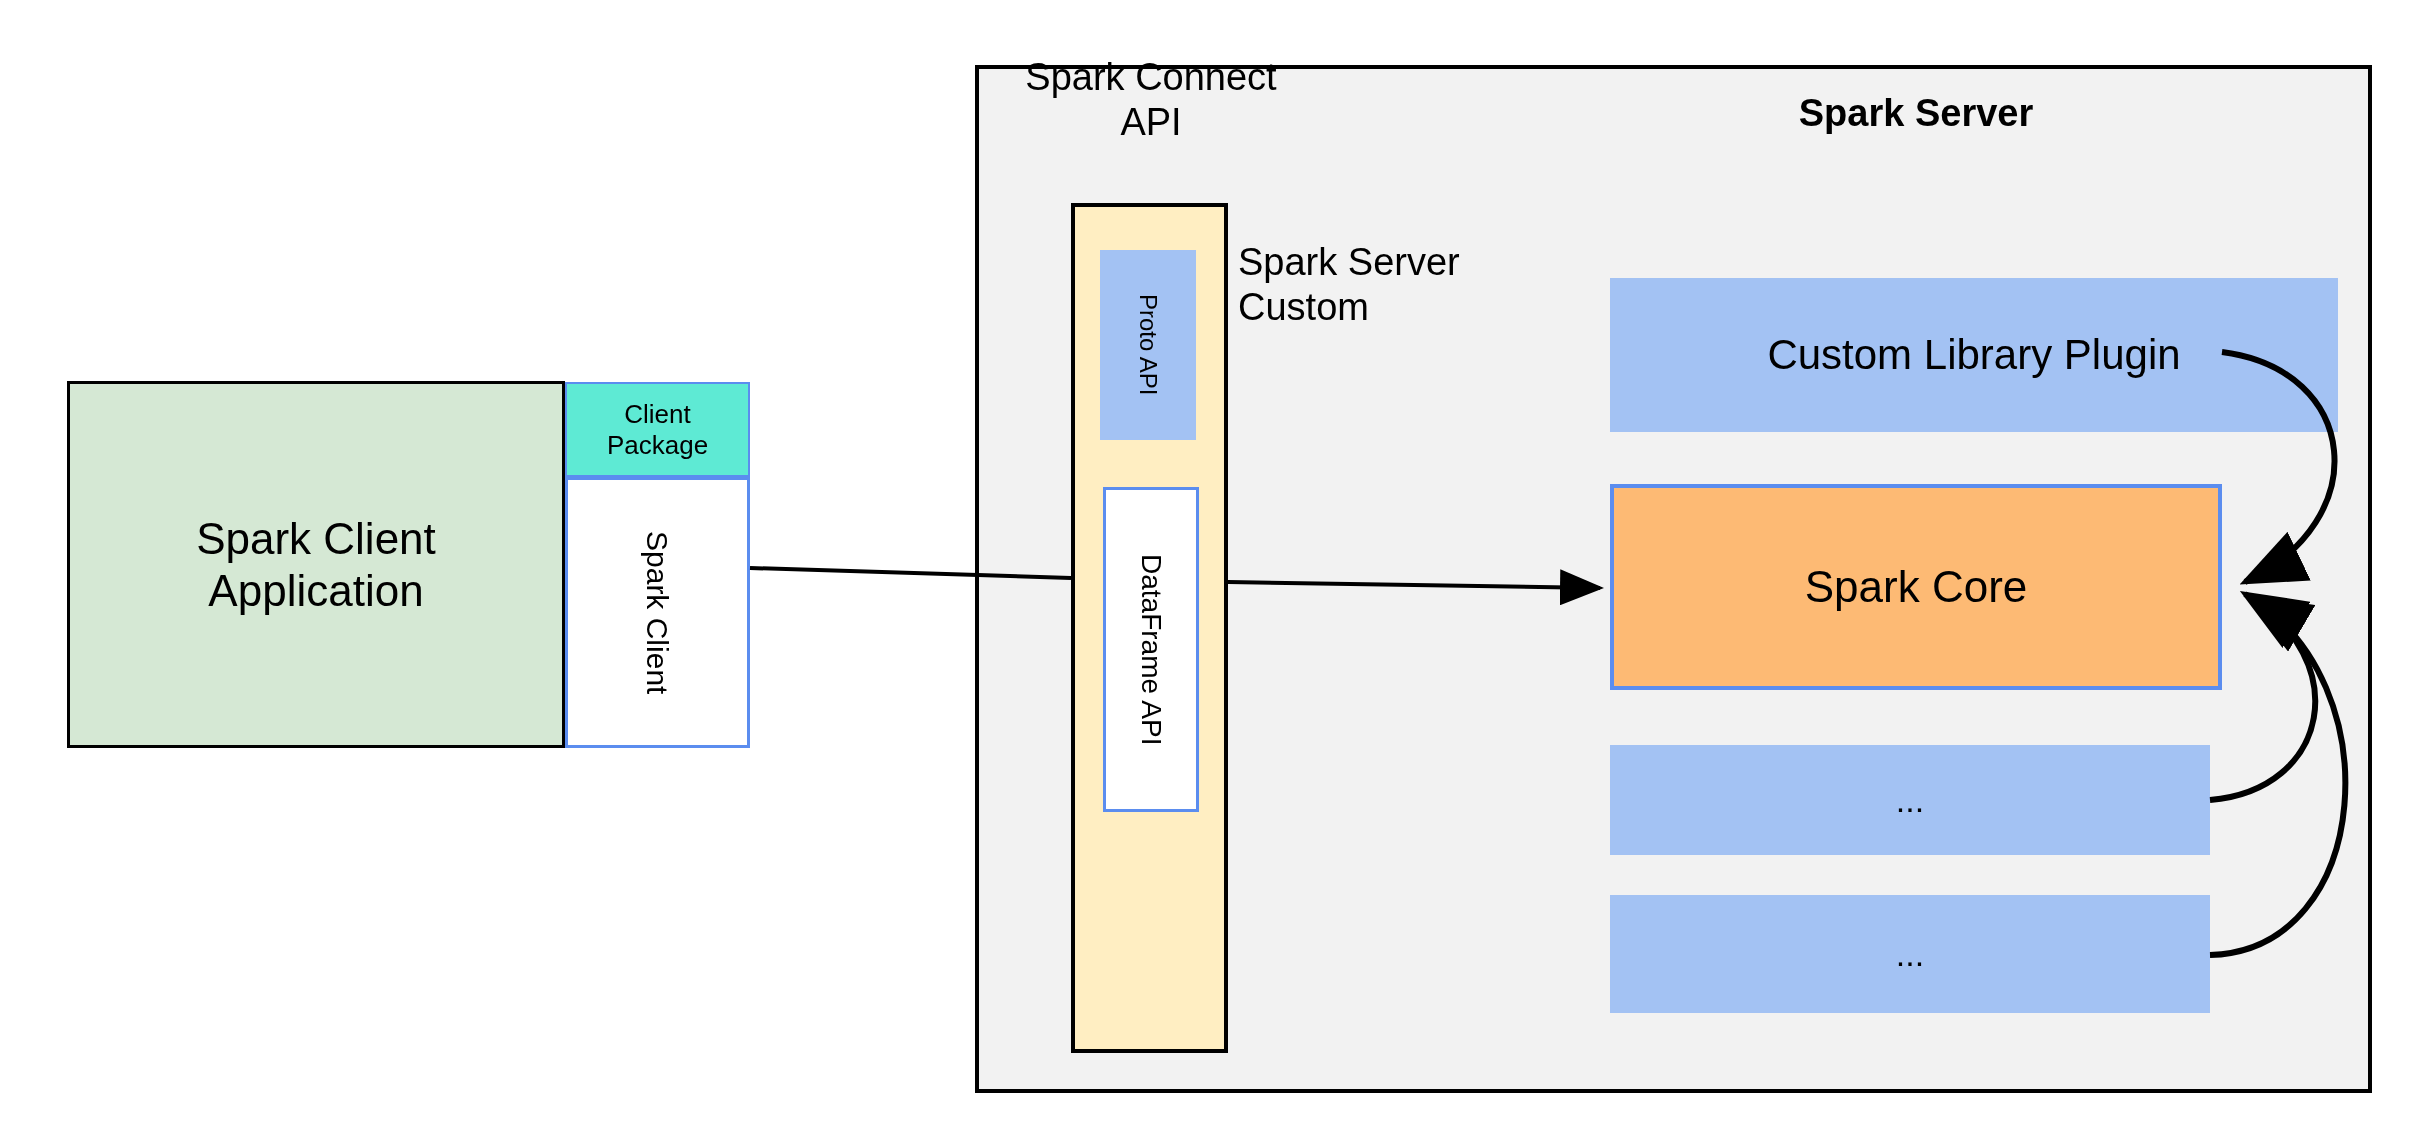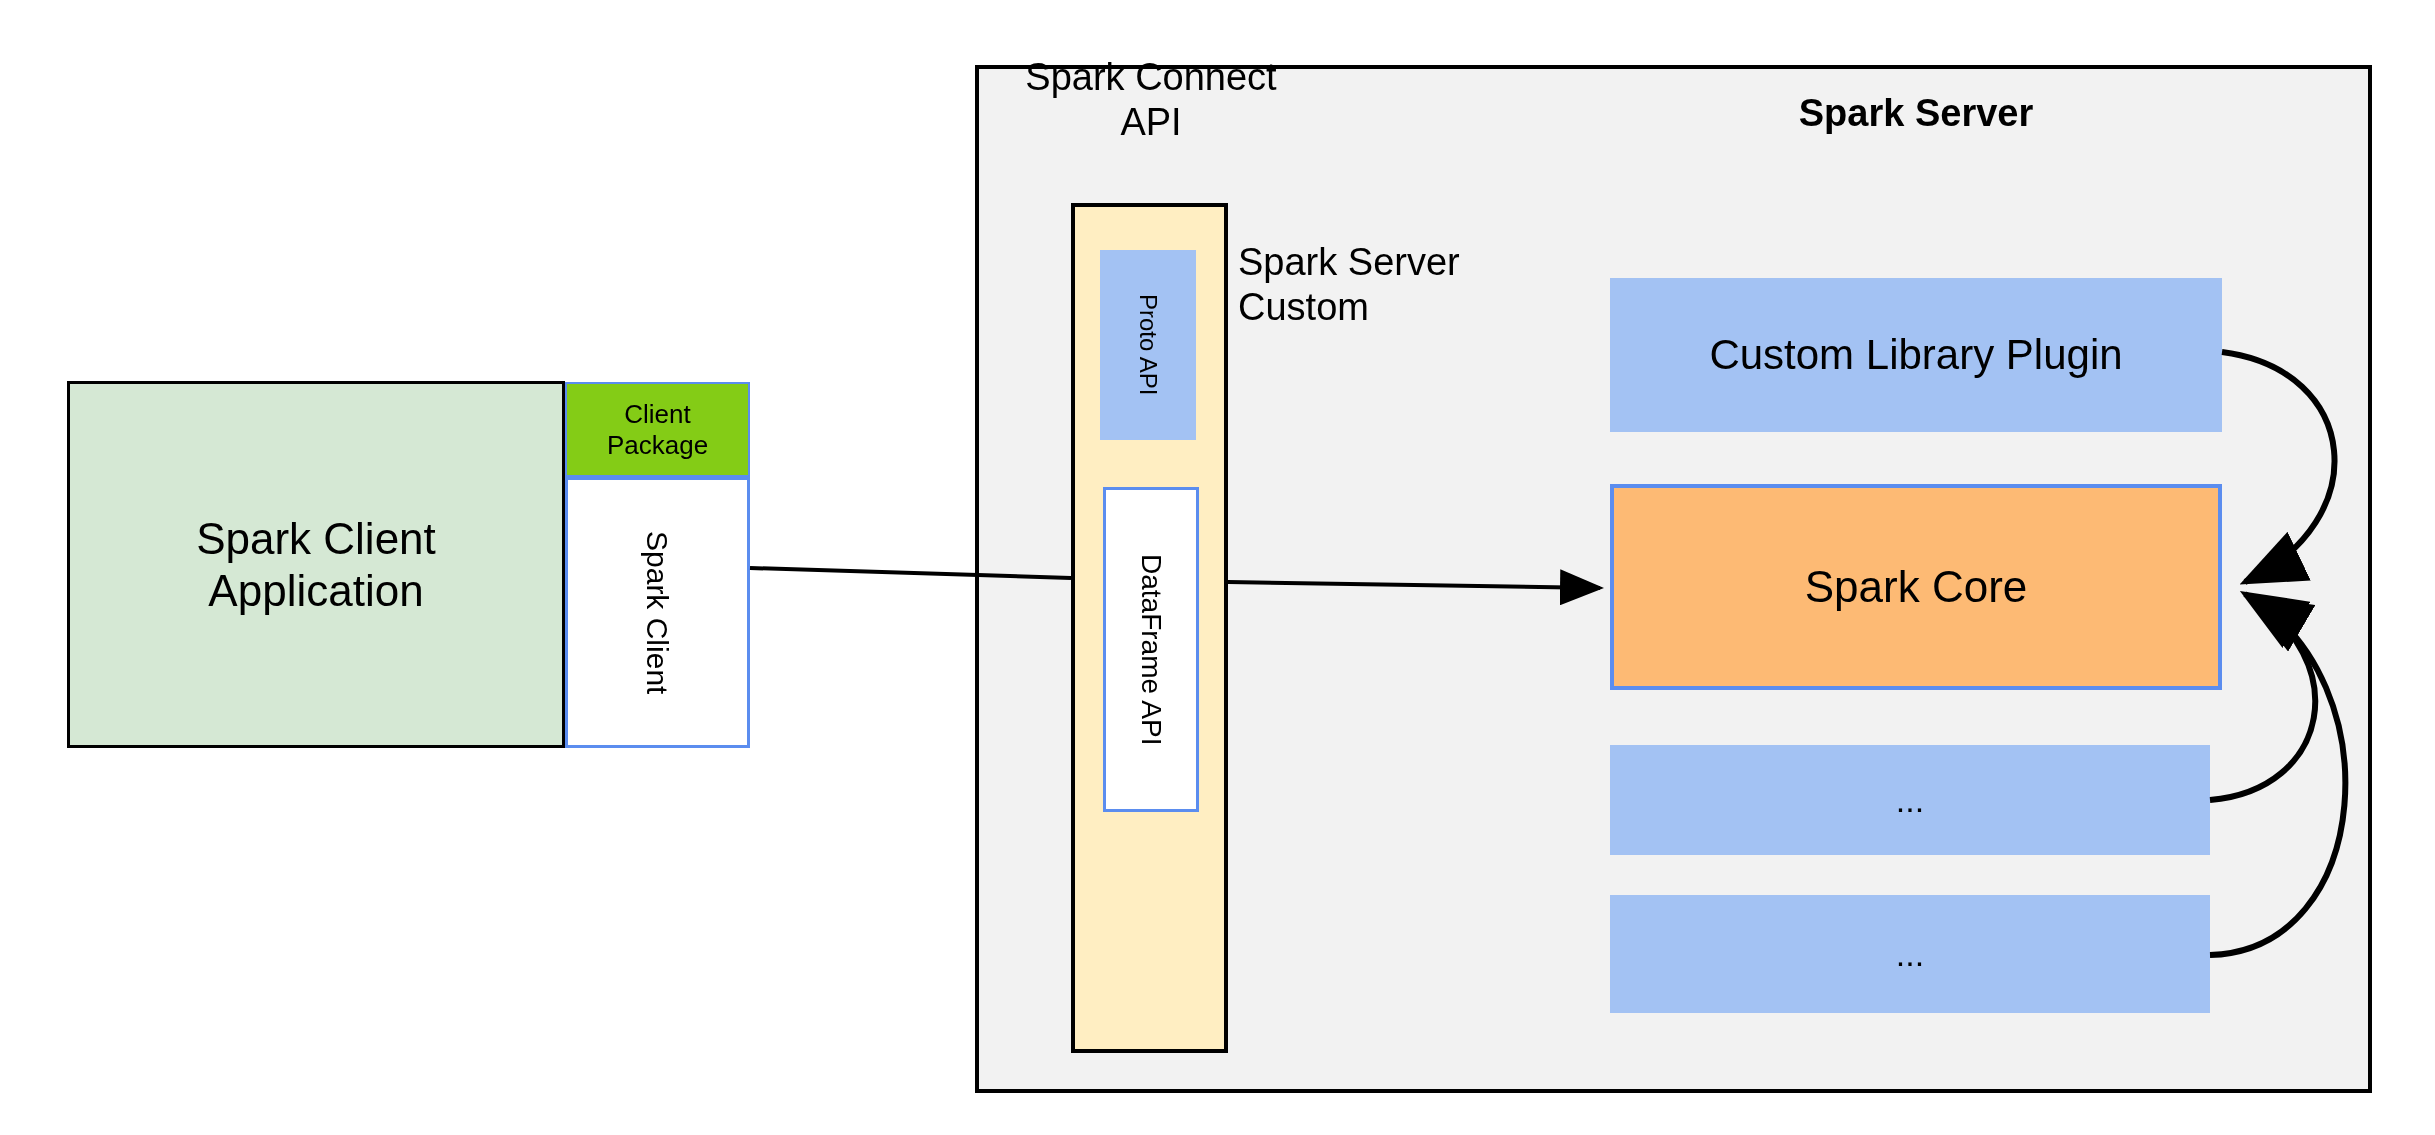--- a/index.html
+++ b/index.html
@@ -28,21 +28,21 @@
 
   
   #client-app {
     left: 67px; top: 381px; width: 498px; height: 367px;
     background: #d5e8d4;
     border: 3px solid #000000;
     font-size: 44px;
   }
   #client-package {
     left: 565px; top: 382px; width: 185px; height: 95px;
-    background: #84cc16;
+    background: #5eead4;
     border: 2px solid #5b8def;
     font-size: 26px;
   }
   #spark-client {
     left: 565px; top: 477px; width: 185px; height: 271px;
     background: #ffffff;
     border: 3px solid #5b8def;
     font-size: 30px;
   }
 
@@ -86,21 +86,21 @@
   }
   #dataframe-api {
     left: 1103px; top: 487px; width: 96px; height: 325px;
     background: #ffffff;
     border: 3px solid #5b8def;
     font-size: 28px;
   }
 
   
   #custom-library-plugin {
-    left: 1610px; top: 278px; width: 612px; height: 154px;
+    left: 1610px; top: 278px; width: 728px; height: 154px;
     background: #a3c2f3;
     font-size: 42px;
   }
   #spark-core {
     left: 1610px; top: 484px; width: 612px; height: 206px;
     background: #fdba74;
     border: 4px solid #5b8def;
     font-size: 44px;
   }
   #plugin-ellipsis-1 {

